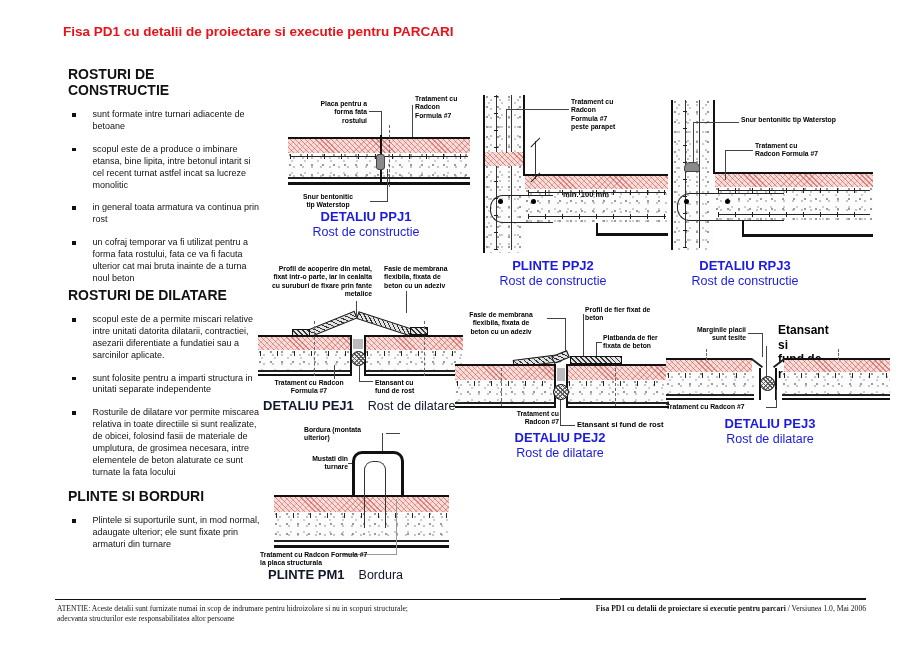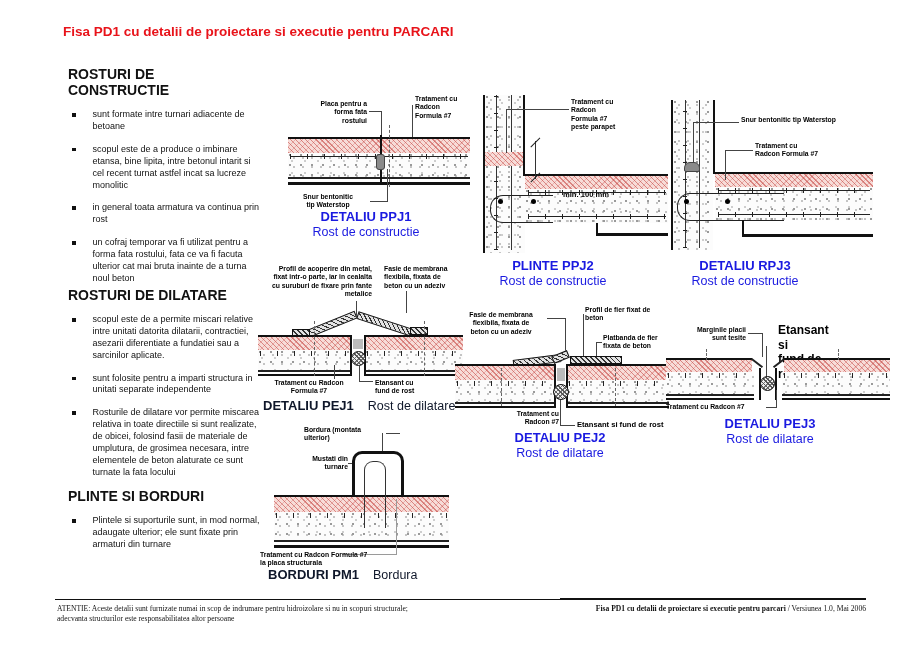--- a/index.html
+++ b/index.html
@@ -356,21 +356,21 @@
     <div class="abs conc" style="left:18px;top:89px;width:175px;height:28px;"></div>
     <div class="abs ticks" style="left:20px;top:90px;width:171px;"></div>
     <div class="abs thin" style="left:18px;top:117px;width:175px;height:1.5px;"></div>
     <div class="abs blk" style="left:18px;top:122px;width:175px;height:2.5px;"></div>
 
     <div class="abs gleader" style="left:140px;top:76px;width:1px;height:56px;"></div>
     <div class="abs gleader" style="left:86px;top:131px;width:55px;height:1px;"></div>
     <div class="abs lbl" style="left:4px;top:128px;width:160px;">Tratament cu Radcon Formula #7
 la placa structurala</div>
     <div class="abs capline" style="left:12px;top:142px;">
-      <span class="b">BORDURI PM1</span><span class="s">Bordura</span>
+      <span class="b">PLINTE PM1</span><span class="s">Bordura</span>
     </div>
   </div>
 
   <div class="abs" style="left:55px;top:599px;width:811px;height:1px;background:#111;"></div>
   <div class="abs" style="left:560px;top:598px;width:306px;height:2px;background:#111;"></div>
   <div class="abs foot" style="left:57px;top:604px;width:470px;white-space:pre-line;">ATENTIE: Aceste detalii sunt furnizate numai in scop de indrumare pentru hidroizolare si nu in scopuri structurale;
 adecvanta structurilor este responsabilitatea altor persoane</div>
   <div class="abs foot" style="right:54px;top:604px;width:330px;text-align:right;">
     <span style="font-weight:bold;">Fisa PD1 cu detalii de proiectare si executie pentru parcari</span><span> / Versiunea 1.0, Mai 2006</span>
   </div>

